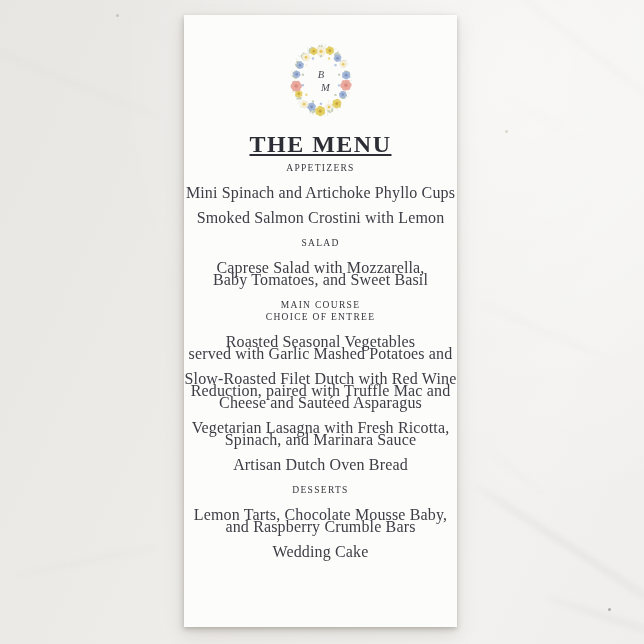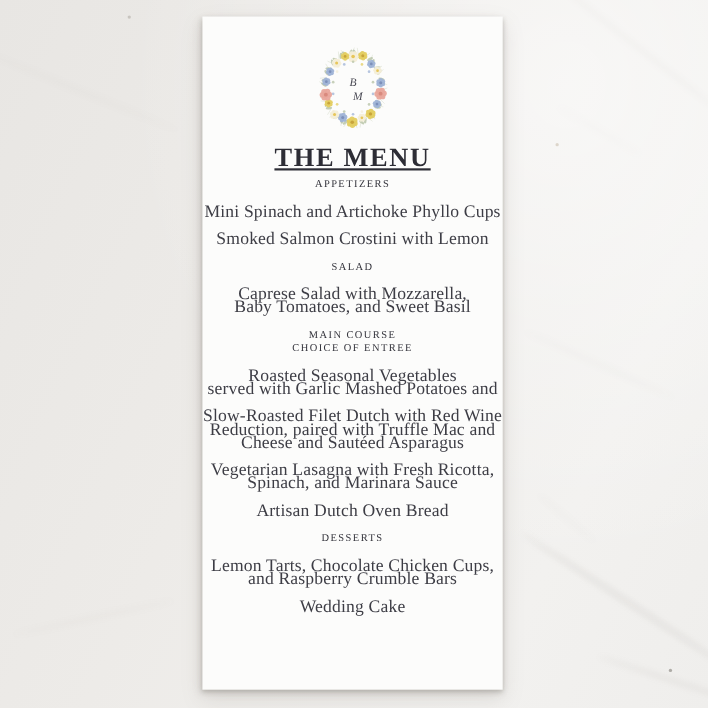--- a/index.html
+++ b/index.html
@@ -324,21 +324,21 @@
           <div>Vegetarian Lasagna with Fresh Ricotta,</div>
           <div>Spinach, and Marinara Sauce</div>
         </div>
         <div class="item block">
           <div>Artisan Dutch Oven Bread</div>
         </div>
         <div class="section-heading block">
           <div>DESSERTS</div>
         </div>
         <div class="item block">
-          <div>Lemon Tarts, Chocolate Chicken Cups,</div>
+          <div>Lemon Tarts, Chocolate Mousse Baby,</div>
           <div>and Raspberry Crumble Bars</div>
         </div>
         <div class="item block">
           <div>Wedding Cake</div>
         </div>
       </div>
   </div>
 </div>
 
 </body></html>

